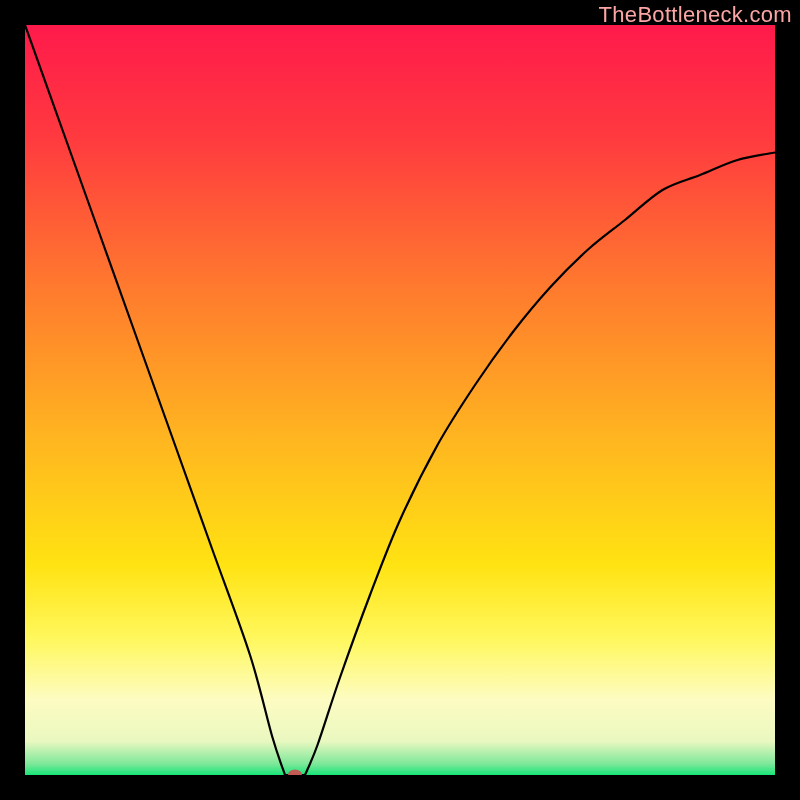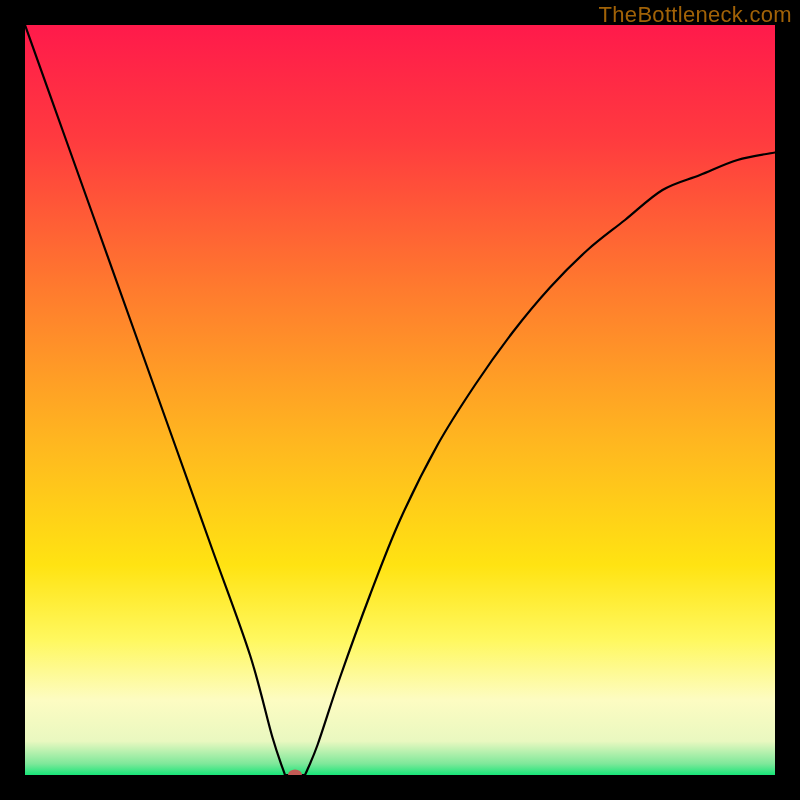--- a/index.html
+++ b/index.html
@@ -21,21 +21,21 @@
     position: absolute;
     left: 25px;
     top: 25px;
     width: 750px;
     height: 750px;
   }
   .watermark {
     position: absolute;
     top: 2px;
     right: 8px;
-    color: #a16207;
+    color: #fca5a5;
     font-size: 22px;
     font-weight: 500;
     letter-spacing: 0.3px;
     user-select: none;
   }
   svg { display: block; }
 </style>
 </head>
 <body>
 

